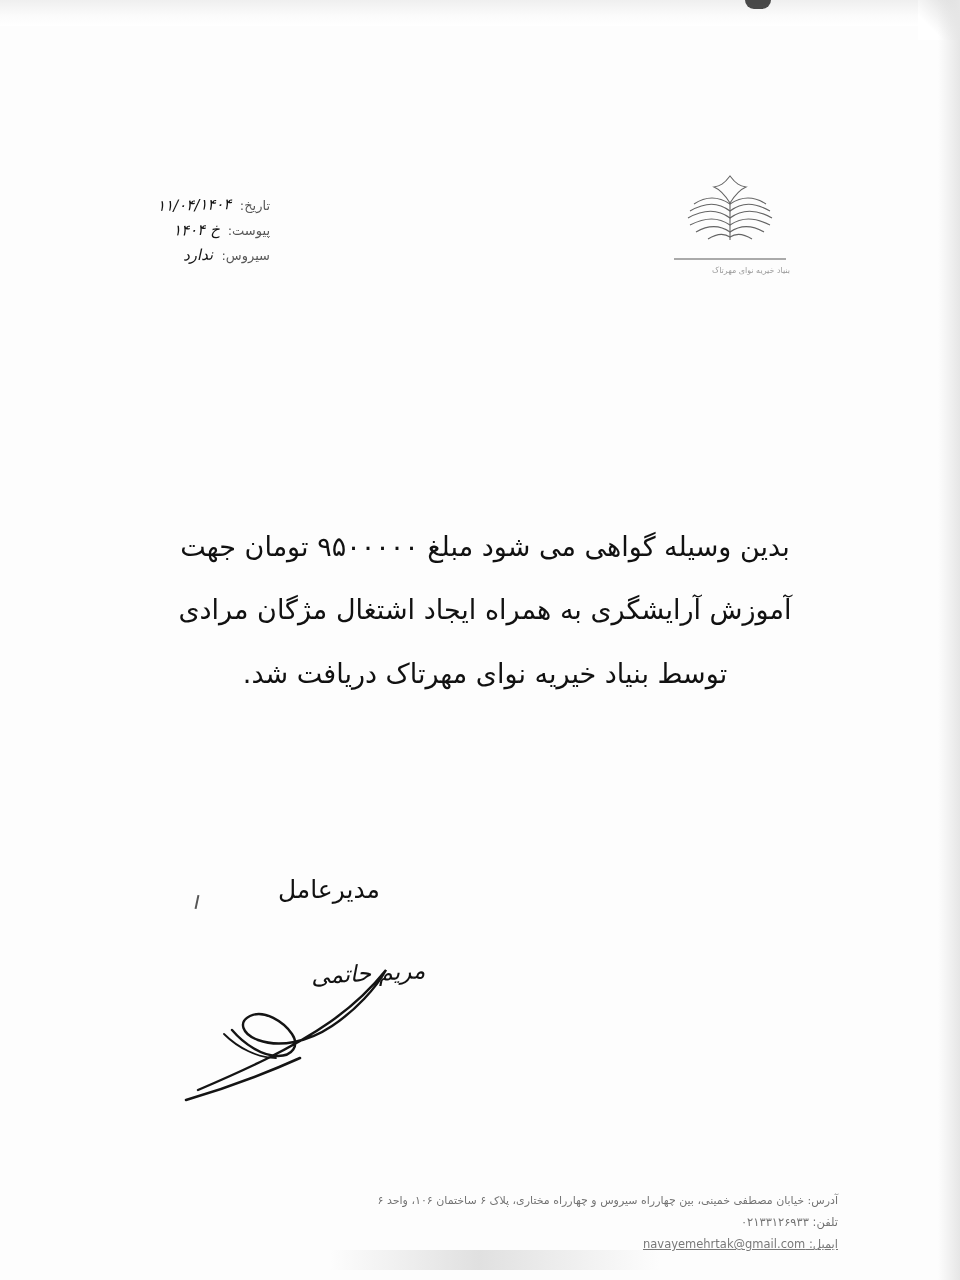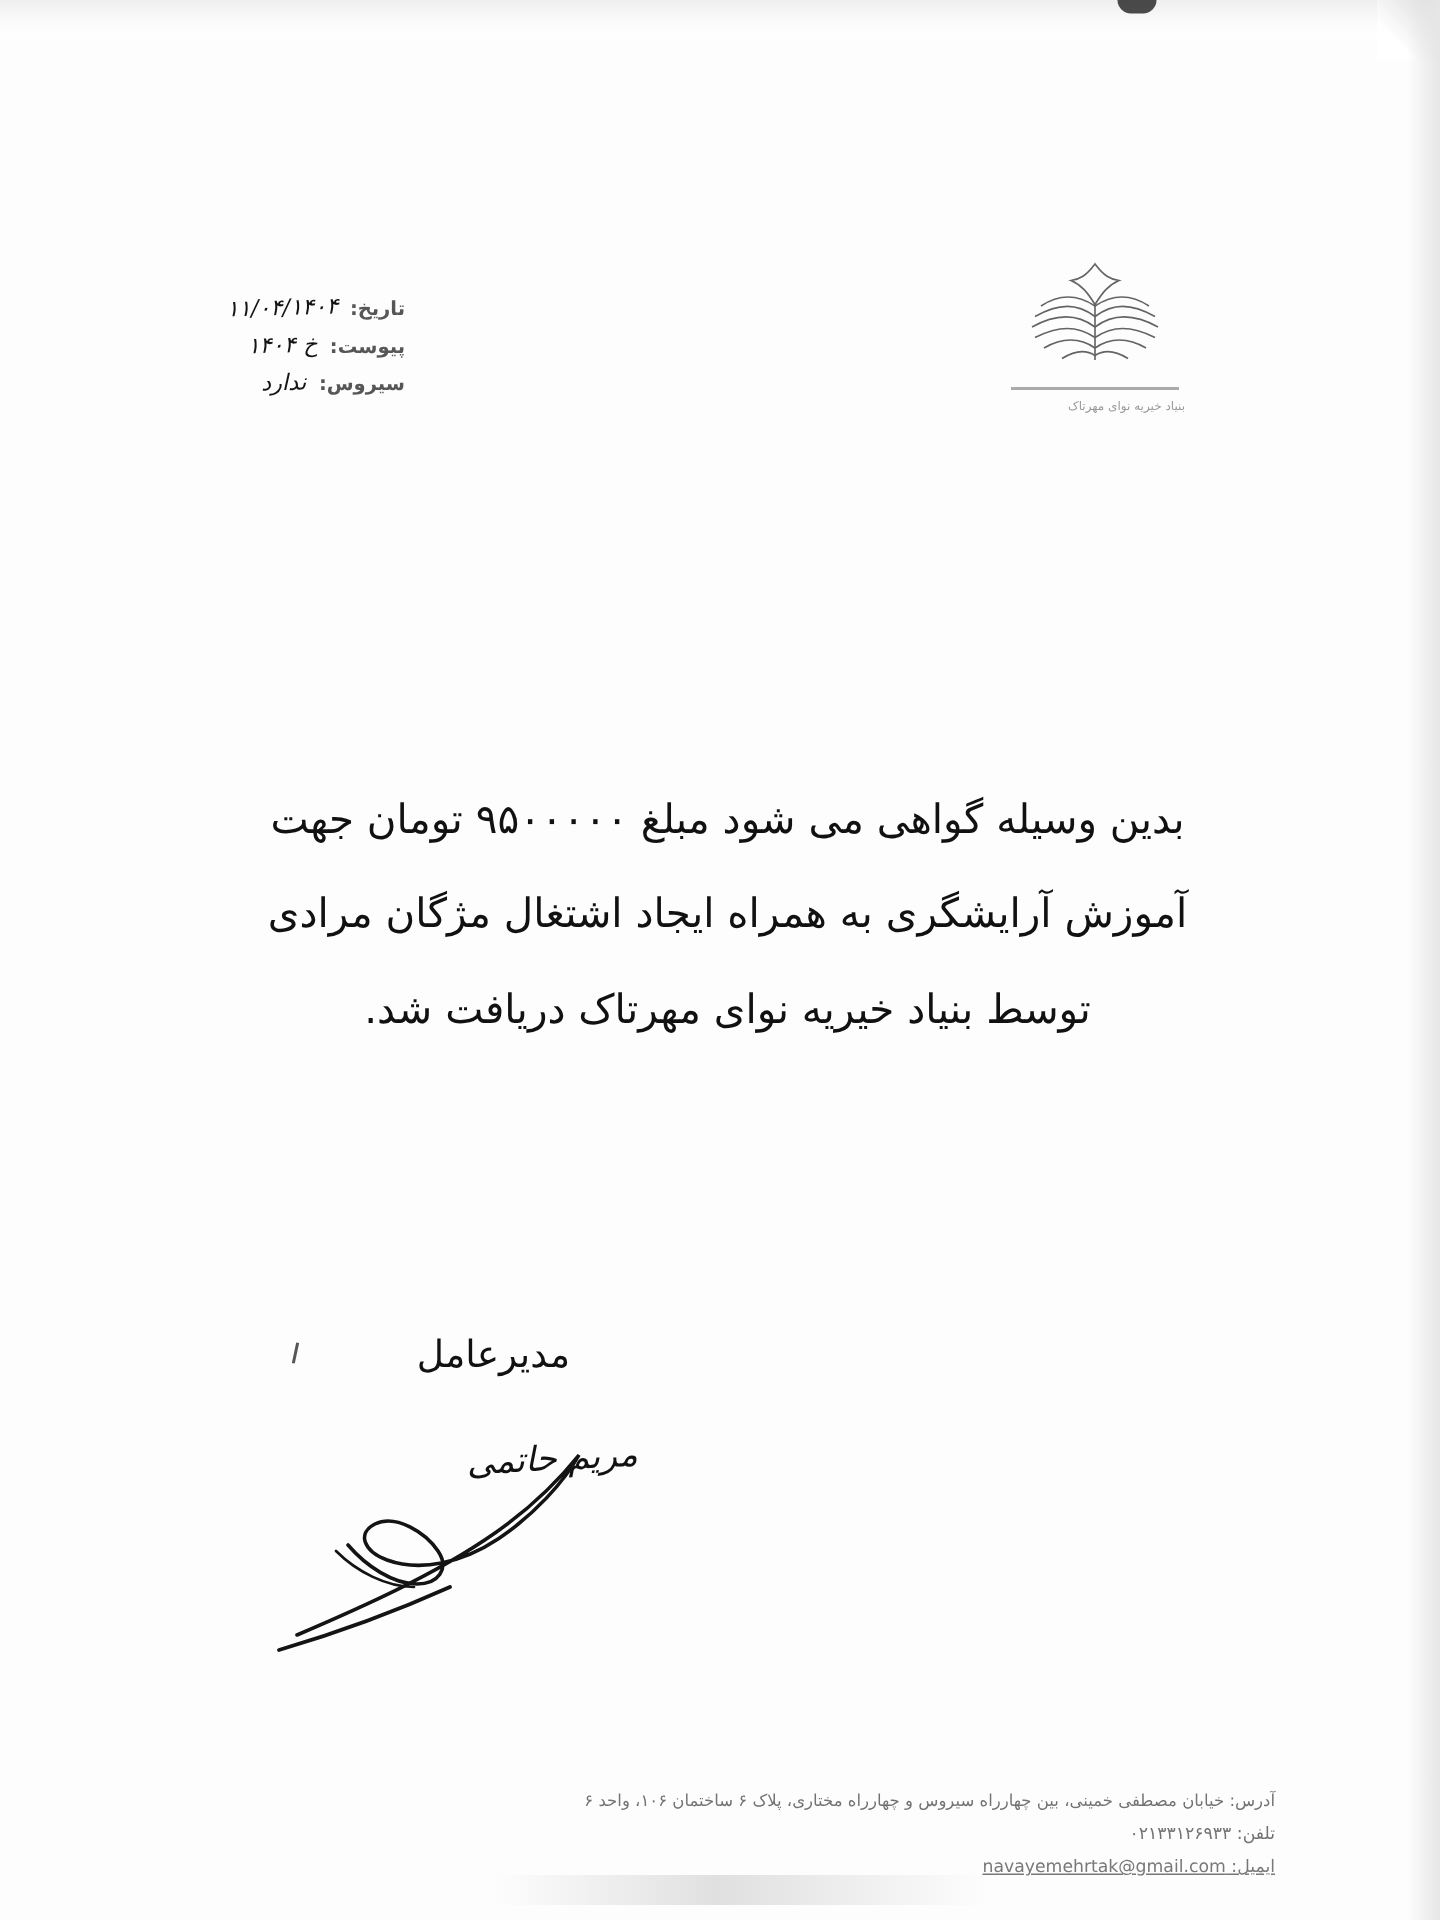--- a/index.html
+++ b/index.html
@@ -100,21 +100,20 @@
     align-items: baseline;
     justify-content: flex-start;
     gap: 8px;
     margin-bottom: 7px;
     white-space: nowrap;
   }
   .ref-label {
     font-size: 13px;
     color: #3a3a3a;
     opacity: .85;
-    font-weight: bold;
   }
   .ref-value {
     font-size: 15px;
     color: #141414;
     font-style: italic;
     letter-spacing: 1px;
     transform: rotate(-1.5deg);
     display: inline-block;
   }
 
@@ -133,21 +132,20 @@
   }
 
   
   .sign-title {
     position: absolute;
     top: 875px;
     right: 580px;
     font-size: 25px;
     color: #111111;
     direction: rtl;
-    margin-top: 13px;
   }
   .sign-tick {
     position: absolute;
     top: 895px;
     right: 762px;
     width: 2px;
     height: 14px;
     background: #2c2c2c;
     transform: rotate(12deg);
     opacity: .8;
@@ -168,21 +166,21 @@
     top: 930px;
     right: 520px;
     width: 260px;
     height: 175px;
   }
 
   
   .footer {
     position: absolute;
     bottom: 24px;
-    right: 0;
+    right: 12px;
     left: 0;
     padding: 0 110px 0 96px;
     text-align: right;
     direction: rtl;
     color: #545454;
   }
   .footer-line {
     font-size: 11.5px;
     line-height: 1.9;
     white-space: nowrap;

